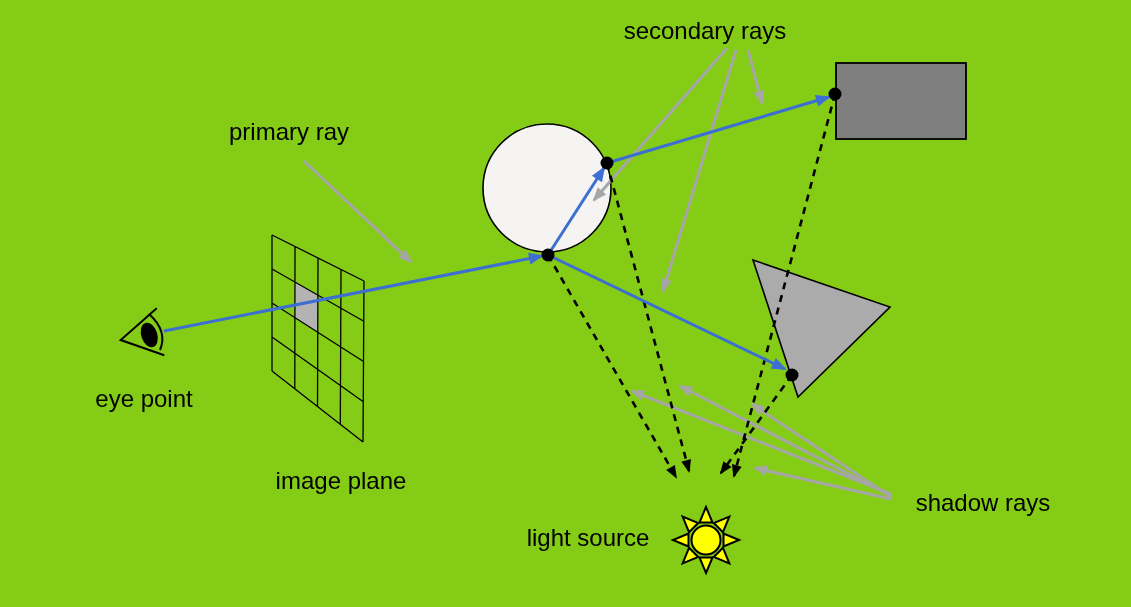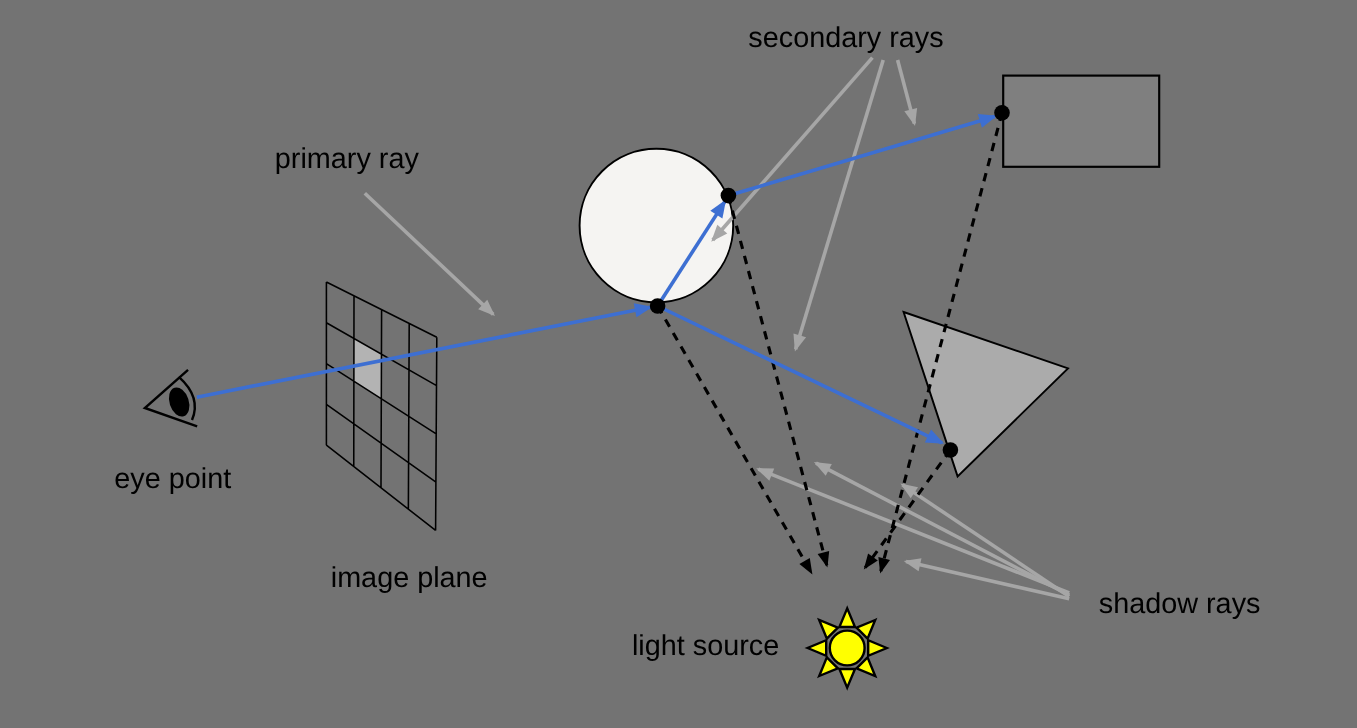--- a/index.html
+++ b/index.html
@@ -1,19 +1,19 @@
 <!DOCTYPE html>
 <html><head>
 <meta charset="utf-8">
 <style>
   html,body{margin:0;padding:0;background:#ffffff;}
   .canvas{
     position:relative;
     width:1131px;height:607px;
-    background:#737373;
+    background:#84cc16;
     font-family:"Liberation Sans", sans-serif;
     overflow:hidden;
   }
   svg{display:block;}
   .diagram-label{
     font-family:"Liberation Sans", sans-serif;
     font-size:24px;
     fill:#000000;
   }
   .grid-line{stroke:#000;stroke-width:1.3;fill:none;}

